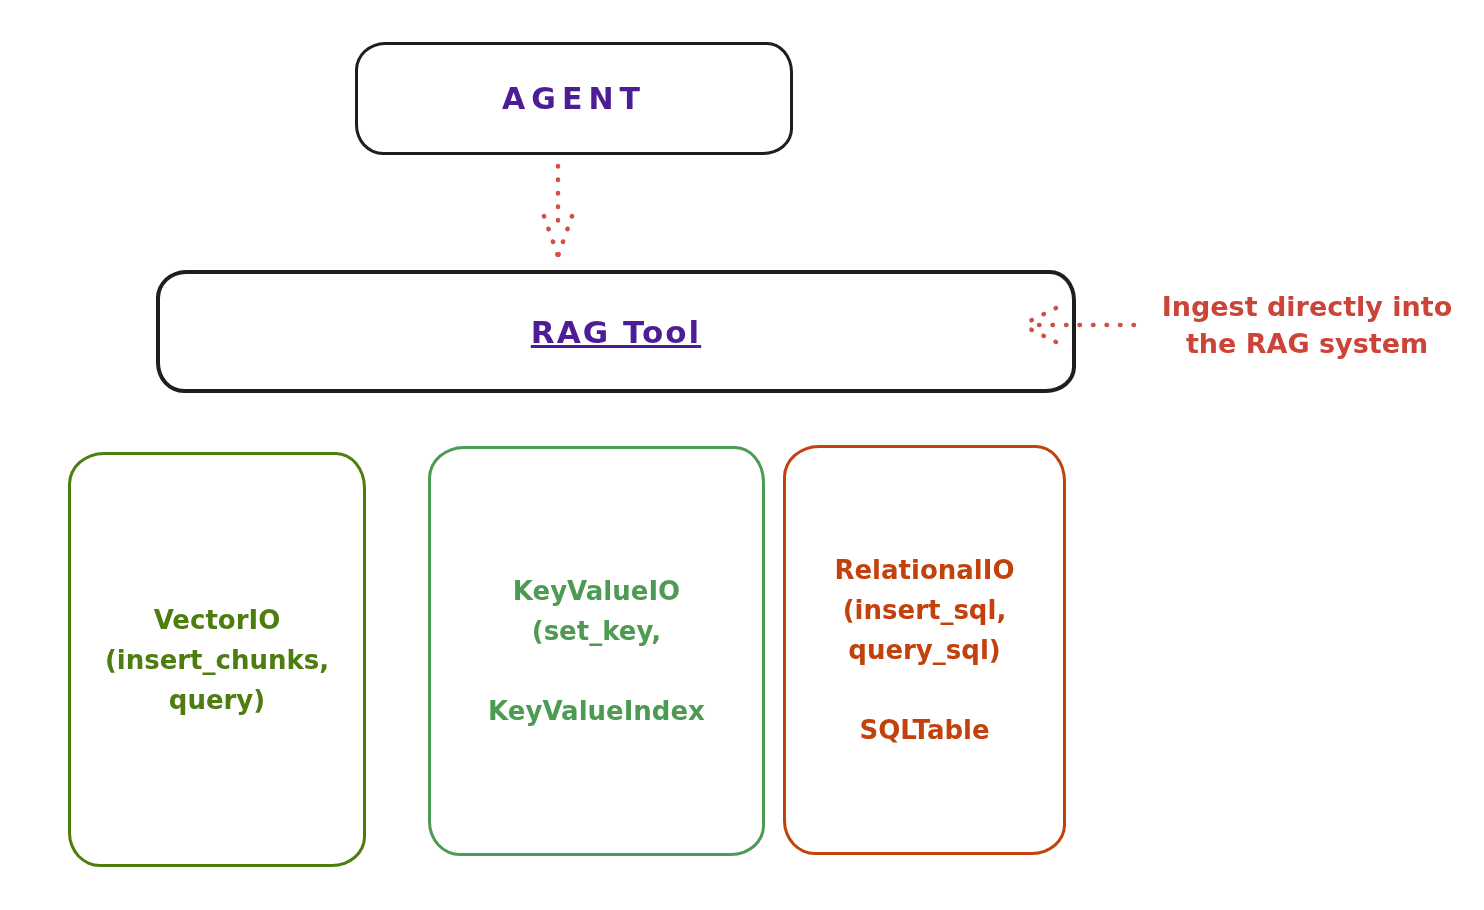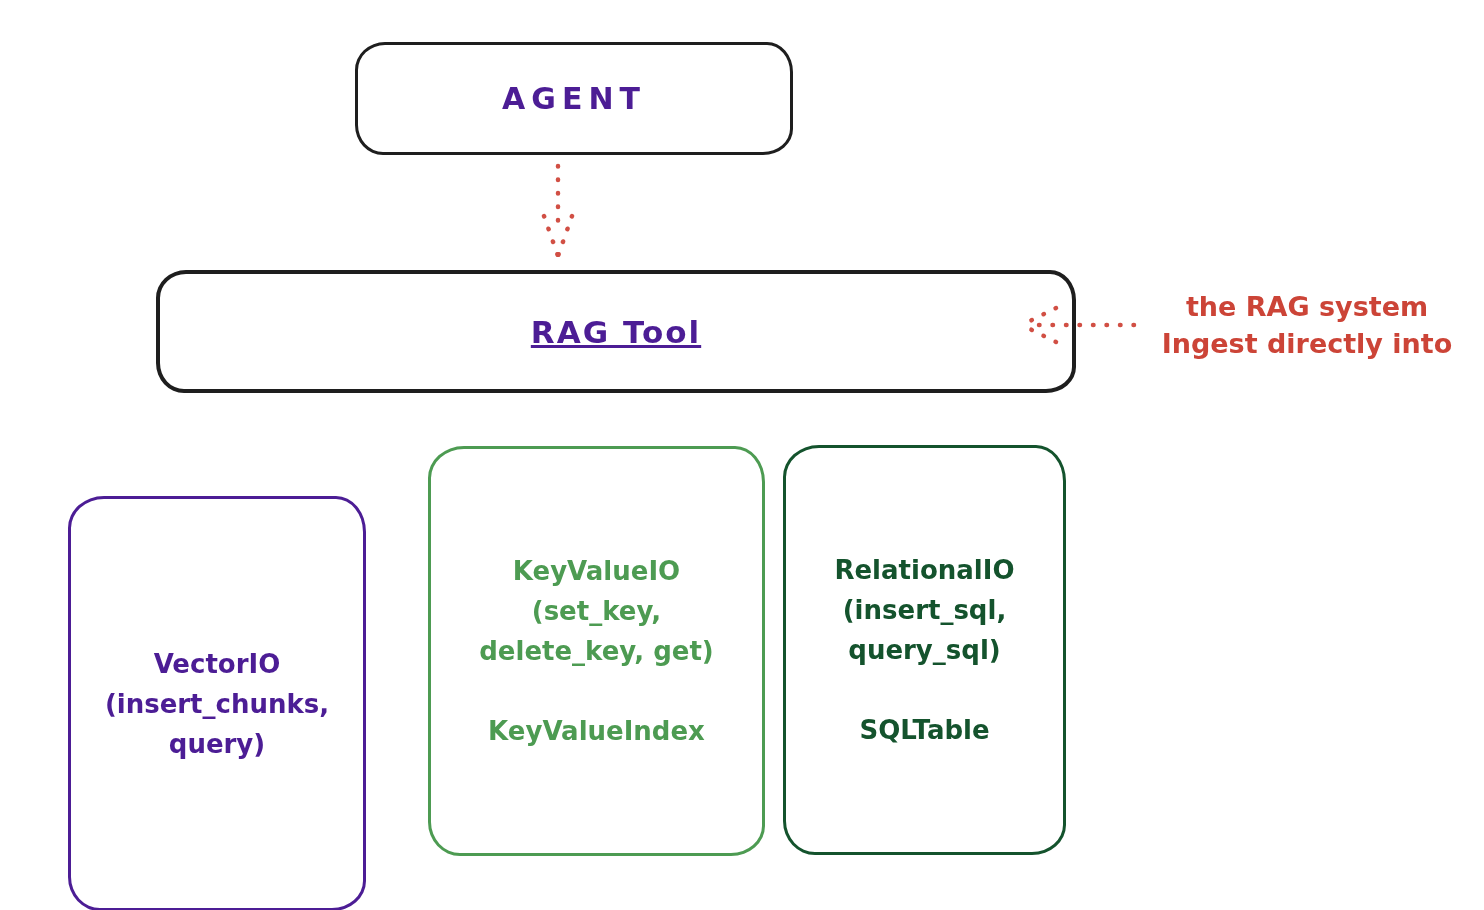--- a/index.html
+++ b/index.html
@@ -102,42 +102,41 @@
     <span class="node-label">RAG Tool</span>
   </div>
 
   <svg class="arrow arrow-left" width="122" height="44" viewBox="0 0 122 44" style="color: rgb(209, 79, 68);">
     <path d="M118 22 L16 22"></path>
     <path d="M40 5 L6 22"></path>
     <path d="M40 39 L6 22"></path>
   </svg>
 
   <div class="annotation" style="color: rgb(204, 68, 55);">
+    <span>Ingest directly into</span>
     <span>the RAG system</span>
-    <span>Ingest directly into</span>
   </div>
 
-  <div class="node io-node vector-node" style="color: #4c1d95; margin-top: 44px;">
+  <div class="node io-node vector-node" style="color: #4d7c0f;">
     <div class="io-lines">
       <span class="io-line">VectorIO</span>
       <span class="io-line">(insert_chunks,</span>
       <span class="io-line">query)</span>
     </div>
   </div>
 
   <div class="node io-node keyvalue-node" style="color: rgb(77, 155, 82);">
     <div class="io-lines">
       <span class="io-line">KeyValueIO</span>
       <span class="io-line">(set_key,</span>
-      <span class="io-line">delete_key, get)</span>
     </div>
     <span class="index-label">KeyValueIndex</span>
   </div>
 
-  <div class="node io-node relational-node" style="color: #14532d;">
+  <div class="node io-node relational-node" style="color: #c2410c;">
     <div class="io-lines">
       <span class="io-line">RelationalIO</span>
       <span class="io-line">(insert_sql,</span>
       <span class="io-line">query_sql)</span>
     </div>
     <span class="index-label">SQLTable</span>
   </div>
 
 </div>
 

